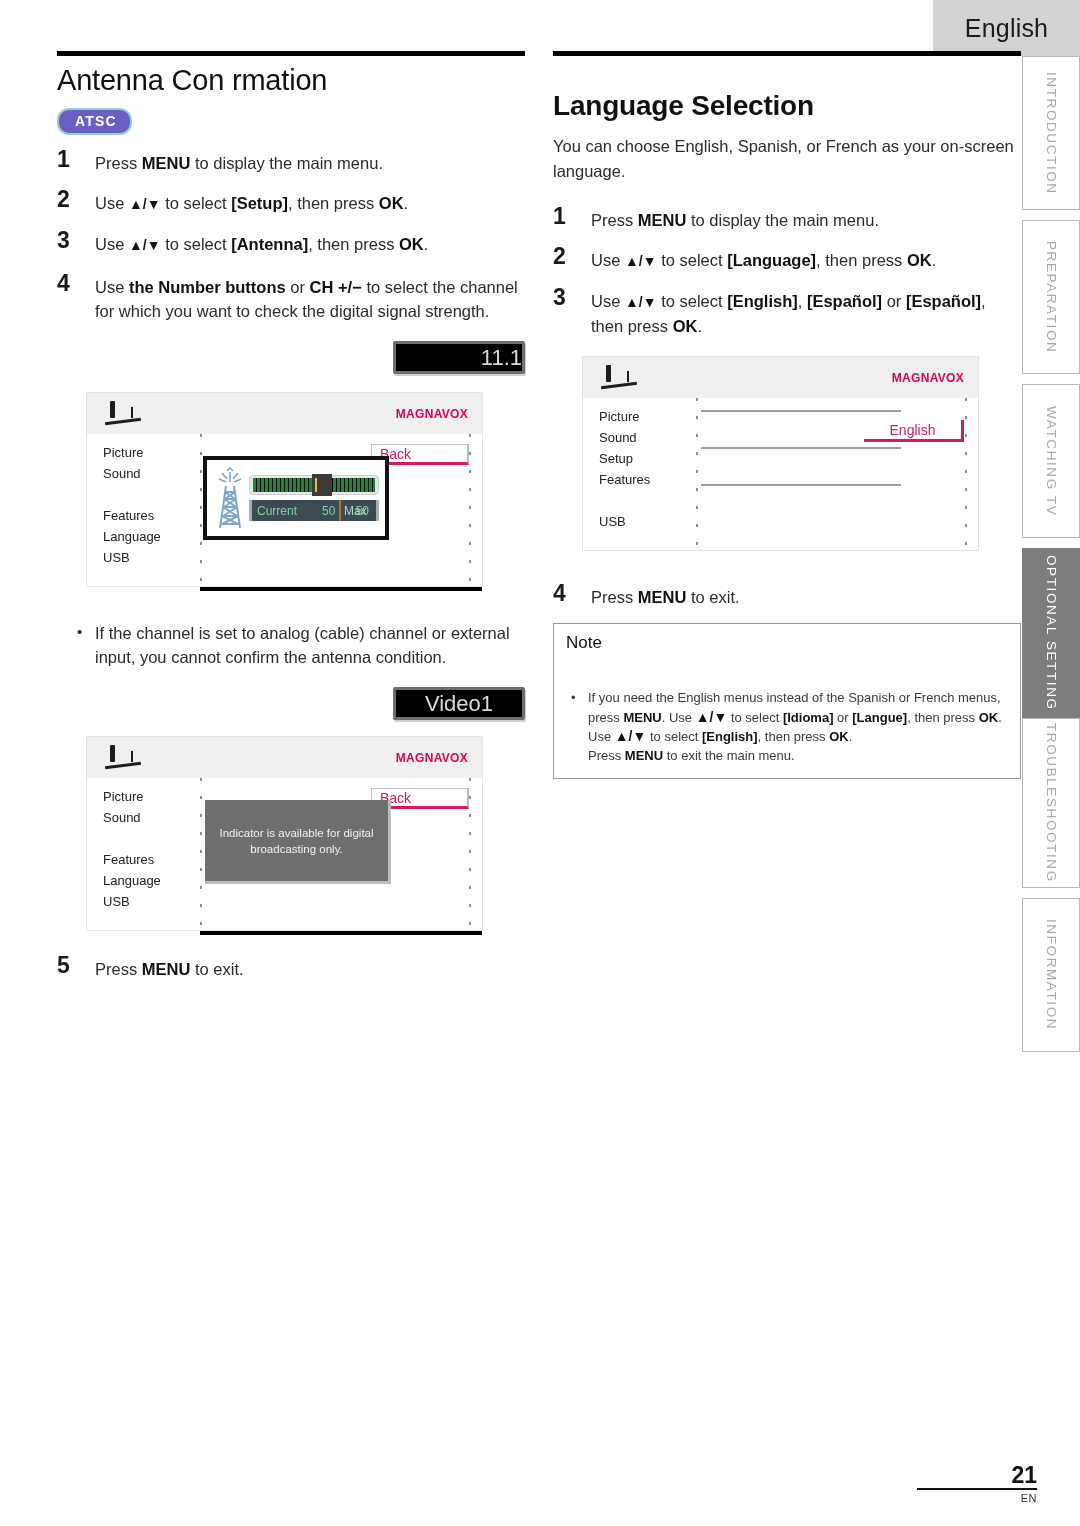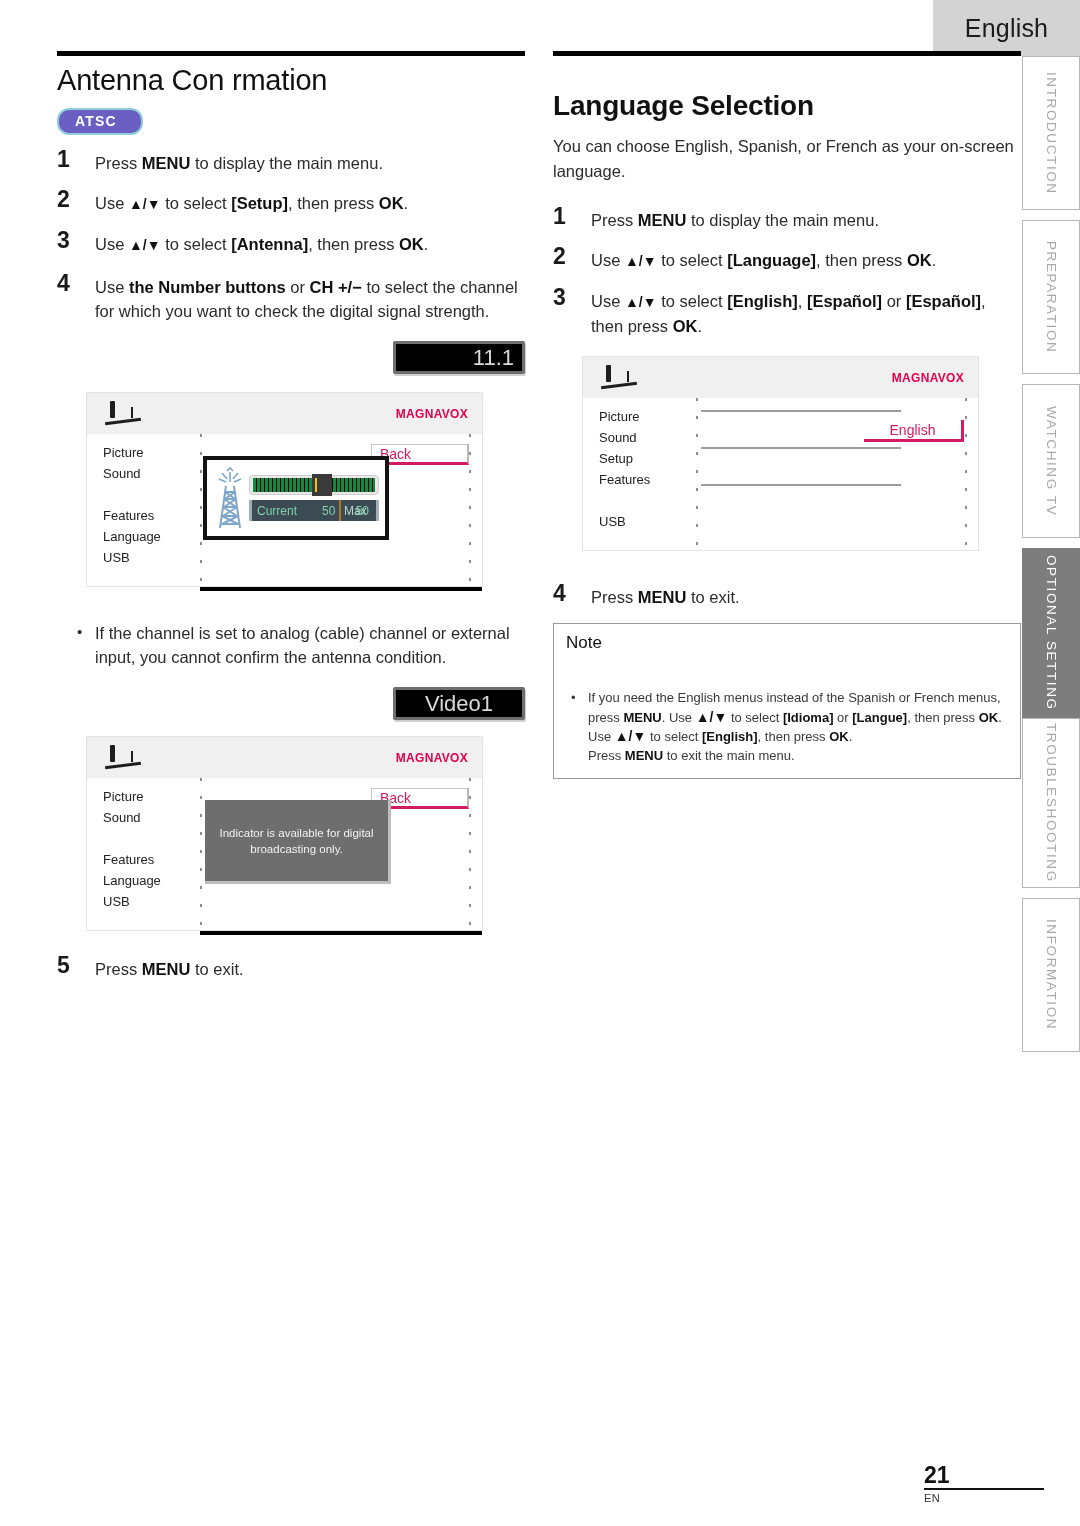--- a/index.html
+++ b/index.html
@@ -55,21 +55,21 @@
     margin:8px 0 0 0; color:#111;
   }
   .atsc-badge{
     margin-top:11px;
     display:inline-block;
     background:#6b5fc4;
     border:2px solid #8fd0d8;
     border-radius:12px;
     color:#fff;
     font-size:14px; font-weight:bold; letter-spacing:1.2px;
-    padding:3px 24px 4px 16px;
+    padding:3px 13px 4px 16px;
   }
   p.intro{
     font-size:16.5px; line-height:25px; margin:10px 0 0 0; color:#2b2b2b;
   }
 
   
   ol.steps{ list-style:none; margin:0; padding:0; }
   ol.steps li{
     position:relative;
     padding-left:38px;
@@ -98,21 +98,21 @@
   .chip{
     width:132px; height:33px;
     background:#000;
     border:3px solid #6e6e6e;
     border-radius:2px;
     color:#d9d9d9;
     font-size:22px;
     display:flex; align-items:center;
     box-shadow:1px 2px 0 #cfcfcf;
   }
-  .chip.right{ justify-content:flex-end; padding-right:8px; }
+  .chip.right{ justify-content:flex-end; }
   .chip.center{ justify-content:center; }
 
   
   .osd{
     width:397px;
     background:#ffffff;
     border:1px solid #e3e3e3;
     position:relative;
   }
   .osd .osd-bar{
@@ -255,21 +255,21 @@
   .note-item{
     position:relative; padding-left:22px;
     font-size:13px; line-height:18.5px; color:#3a3a3a;margin-top:36px;
   }
   .note-item:before{
     content:"\2022"; position:absolute; left:5px; top:0; font-size:13px;
   }
 
   
   #footer{
-    position:absolute; right:36px; bottom:22px; width:120px; text-align:left;
+    position:absolute; right:43px; bottom:22px; width:120px; text-align:right;
   }
   #footer .pg{
     font-size:23px; font-weight:bold; color:#111; line-height:24px;
   }
   #footer .rule{ height:2px; background:#111; margin:1px 0 2px 0; }
   #footer .en{ font-size:11px; color:#333; letter-spacing:.5px; }
 </style>
 </head>
 <body>
 

